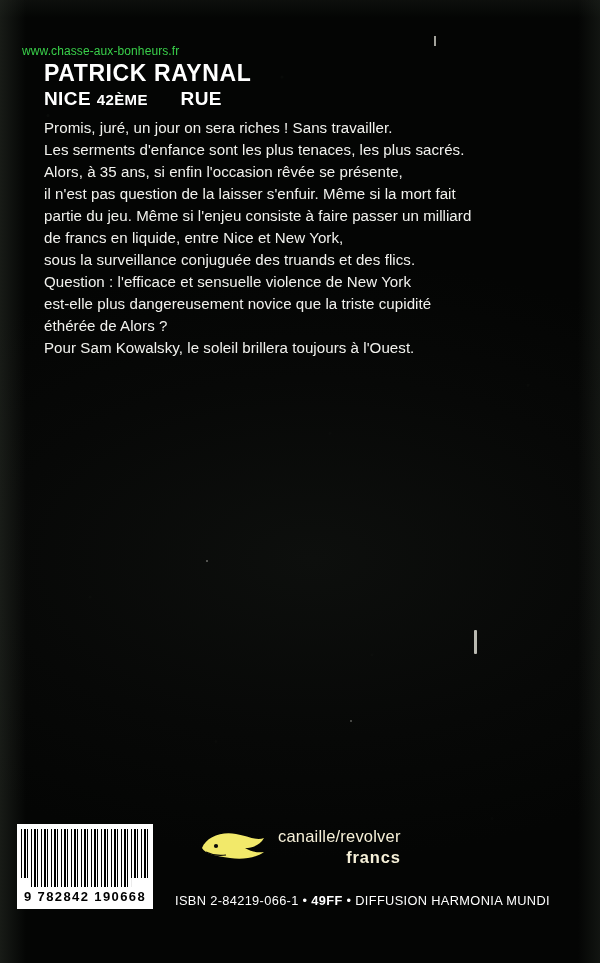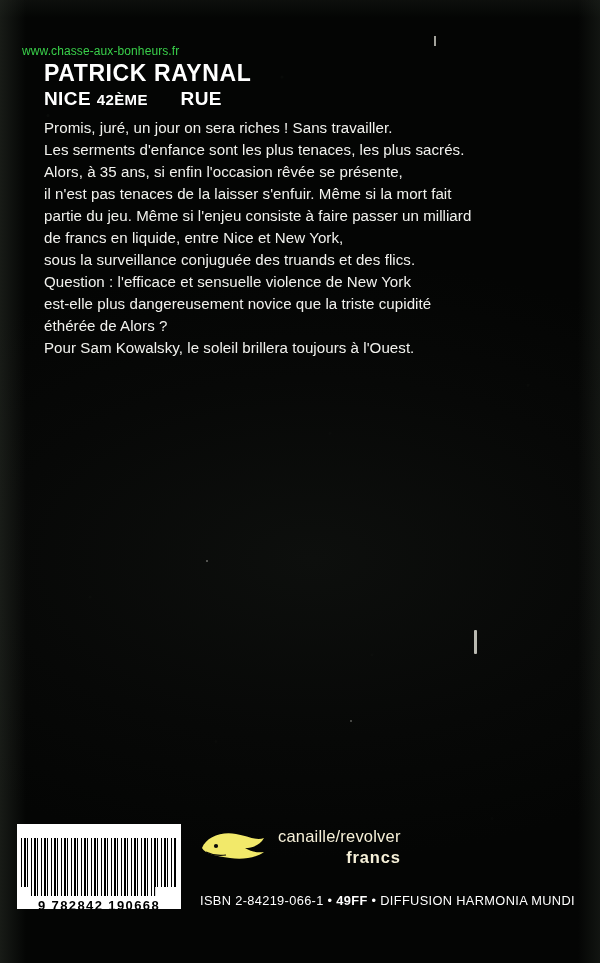--- a/index.html
+++ b/index.html
@@ -105,24 +105,24 @@
     line-height: 1.455;
     letter-spacing: 0.05px;
   }
   .blurb-body p { margin: 0; white-space: pre; }
 
   
   .barcode {
     position: absolute;
     left: 17px;
     top: 824px;
-    width: 164px;
+    width: 136px;
     height: 85px;
     background: #ffffff;
-    padding: 14px 4px 2px 4px;
+    padding: 5px 4px 2px 4px;
     box-sizing: border-box;
   }
   .bars {
     height: 58px;
     width: 100%;
     background-repeat: repeat-x;
     background-size: 10px 100%;
     background-image:
       linear-gradient(90deg,
         #000 0px, #000 1px, #fff 1px, #fff 3px,
@@ -174,21 +174,21 @@
     color: #f6f0d8;
     font-size: 16.5px;
     line-height: 1.28;
     letter-spacing: 0.2px;
     text-align: right;
   }
   .pub-lines .l2 { font-weight: bold; letter-spacing: 0.8px; }
 
   .footer-line {
     position: absolute;
-    left: 200px;
+    left: 175px;
     top: 893px;
     color: #ffffff;
     font-size: 12.8px;
     letter-spacing: 0.35px;
     white-space: nowrap;
   }
   .footer-line .price { font-weight: bold; }
 </style>
 </head>
 <body>
@@ -206,21 +206,21 @@
   <div class="site-url">www.chasse-aux-bonheurs.fr</div>
 
   <div class="blurb">
     <div class="author">PATRICK RAYNAL</div>
     <div class="title-line"><span class="title-main">NICE </span><span class="title-sub">42ÈME</span><span class="title-rue"> RUE</span></div>
 
     <div class="blurb-body">
       <p>Promis, juré, un jour on sera riches ! Sans travailler.</p>
       <p>Les serments d'enfance sont les plus tenaces, les plus sacrés.</p>
       <p>Alors, à 35 ans, si enfin l'occasion rêvée se présente,</p>
-      <p>il n'est pas tenaces de la laisser s'enfuir. Même si la mort fait</p>
+      <p>il n'est pas question de la laisser s'enfuir. Même si la mort fait</p>
       <p>partie du jeu. Même si l'enjeu consiste à faire passer un milliard</p>
       <p>de francs en liquide, entre Nice et New York,</p>
       <p>sous la surveillance conjuguée des truands et des flics.</p>
       <p>Question : l'efficace et sensuelle violence de New York</p>
       <p>est-elle plus dangereusement novice que la triste cupidité</p>
       <p>éthérée de Alors ?</p>
       <p>Pour Sam Kowalsky, le soleil brillera toujours à l'Ouest.</p>
     </div>
   </div>
 

